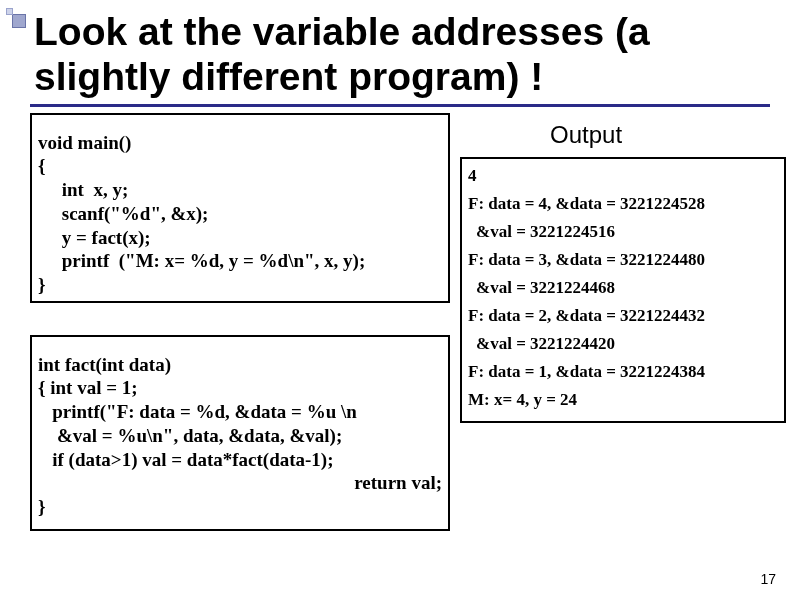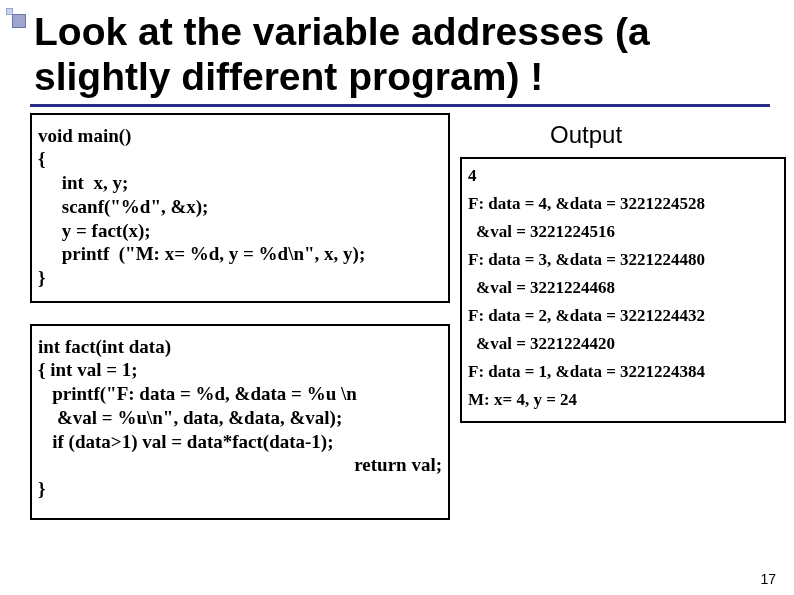--- a/index.html
+++ b/index.html
@@ -49,33 +49,33 @@
   }
   .content-area {
     position: relative;
     margin-top: 6px;
     width: 740px;
   }
   .code-box {
     position: absolute;
     border: 2px solid #000;
     background: #fff;
-    padding: 9px 6px;
+    padding: 16px 6px;
     font-family: "Times New Roman", serif;
     font-size: 19px;
     line-height: 1.25;
     color: #000;
   }
   .code-box.main {
     left: 0; top: 0;
     width: 420px;
     height: 190px;
   }
   .code-box.fact {
-    left: 0; top: 211px;
+    left: 0; top: 222px;
     width: 420px;
     height: 196px;
   }
   .bold { font-weight: bold; }
   .output-label {
     position: absolute;
     left: 520px;
     top: 8px;
     font-size: 24px;
     font-family: Arial, sans-serif;

